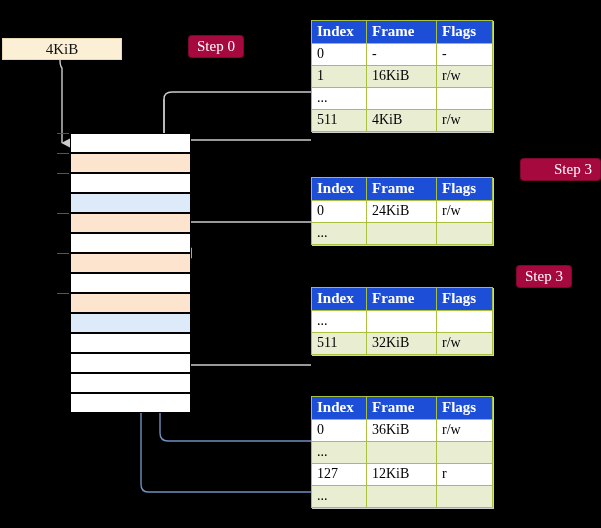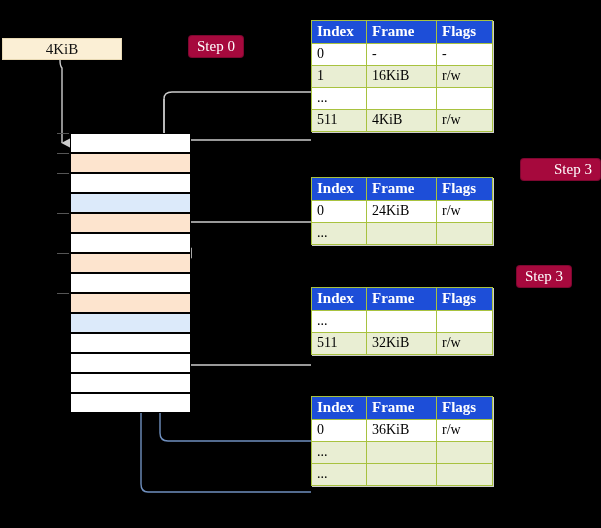--- a/index.html
+++ b/index.html
@@ -246,20 +246,25 @@
           <tr class="plain">
             <td class="c-index">0</td>
             <td class="c-frame">36KiB</td>
             <td class="c-flags">r/w</td>
           </tr>
           <tr class="alt">
             <td class="c-index">...</td>
             <td class="c-frame"></td>
             <td class="c-flags"></td>
           </tr>
+          <tr class="plain">
+            <td class="c-index">127</td>
+            <td class="c-frame">12KiB</td>
+            <td class="c-flags">r</td>
+          </tr>
           <tr class="alt">
             <td class="c-index">...</td>
             <td class="c-frame"></td>
             <td class="c-flags"></td>
           </tr>
         </tbody>
       </table>
     </div>
 
 </div>

